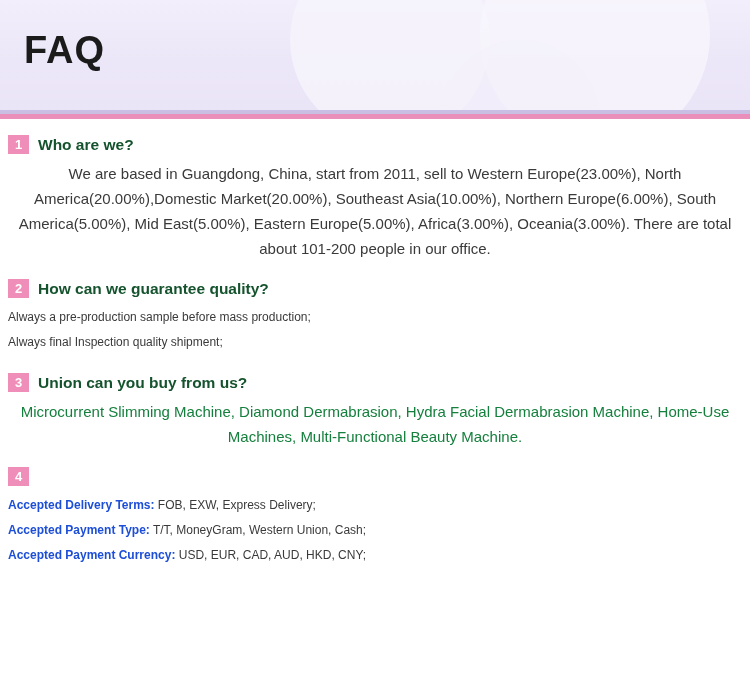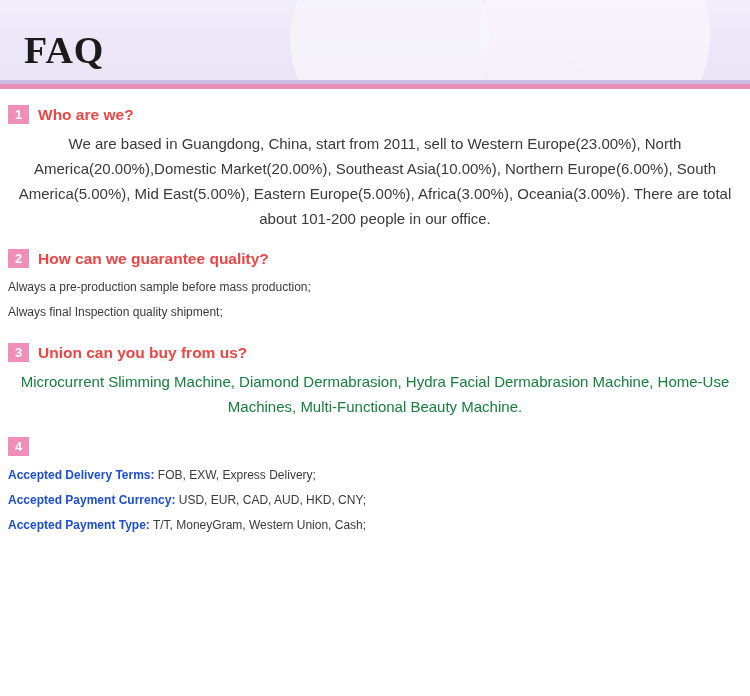--- a/index.html
+++ b/index.html
@@ -18,24 +18,23 @@
     position: relative;
     width: 750px;
     height: 696px;
     background: #ffffff;
   }
 
   
   .faq-header {
     position: relative;
     width: 750px;
-    height: 80px;
+    height: 110px;
     background: linear-gradient(180deg, #f2eefb 0%, #ece7f8 55%, #eae4f7 100%);
     overflow: hidden;
-    font-family: Liberation Serif, serif;
   }
   .faq-header .deco1 {
     position: absolute;
     right: 260px;
     top: -60px;
     width: 200px;
     height: 200px;
     background: #f6f3fc;
     border-radius: 50%;
     opacity: 0.85;
@@ -102,21 +101,21 @@
     background: #ef8fb9;
     color: #ffffff;
     font-size: 13px;
     font-weight: bold;
     margin-right: 9px;
     padding: 0 2px;
   }
   .q-text {
     font-size: 15.5px;
     font-weight: bold;
-    color: #ef4444;
+    color: #14532d;
   }
   .a-line {
     font-size: 12px;
     line-height: 25px;
     color: #3a3a3a;
   }
   .a-para {
     font-size: 15px;
     line-height: 25px;
     color: #3a3a3a;
@@ -172,21 +171,21 @@
     </div>
 
     <div class="qa-block q4">
       <div class="q-row">
         <span class="q-num">4</span>
       </div>
       <div class="a-line">
         <span class="a-label">Accepted Delivery Terms:</span><span> FOB, EXW, Express Delivery;</span>
       </div>
       <div class="a-line">
-        <span class="a-label">Accepted Payment Currency:</span><span> USD, EUR, CAD, AUD, HKD, CNY;</span>
+        <span class="a-label">Accepted Payment Type:</span><span> T/T, MoneyGram, Western Union, Cash;</span>
       </div>
       <div class="a-line">
-        <span class="a-label">Accepted Payment Type:</span><span> T/T, MoneyGram, Western Union, Cash;</span>
+        <span class="a-label">Accepted Payment Currency:</span><span> USD, EUR, CAD, AUD, HKD, CNY;</span>
       </div>
     </div>
 
   </div>
 </div>
 
 </body></html>

